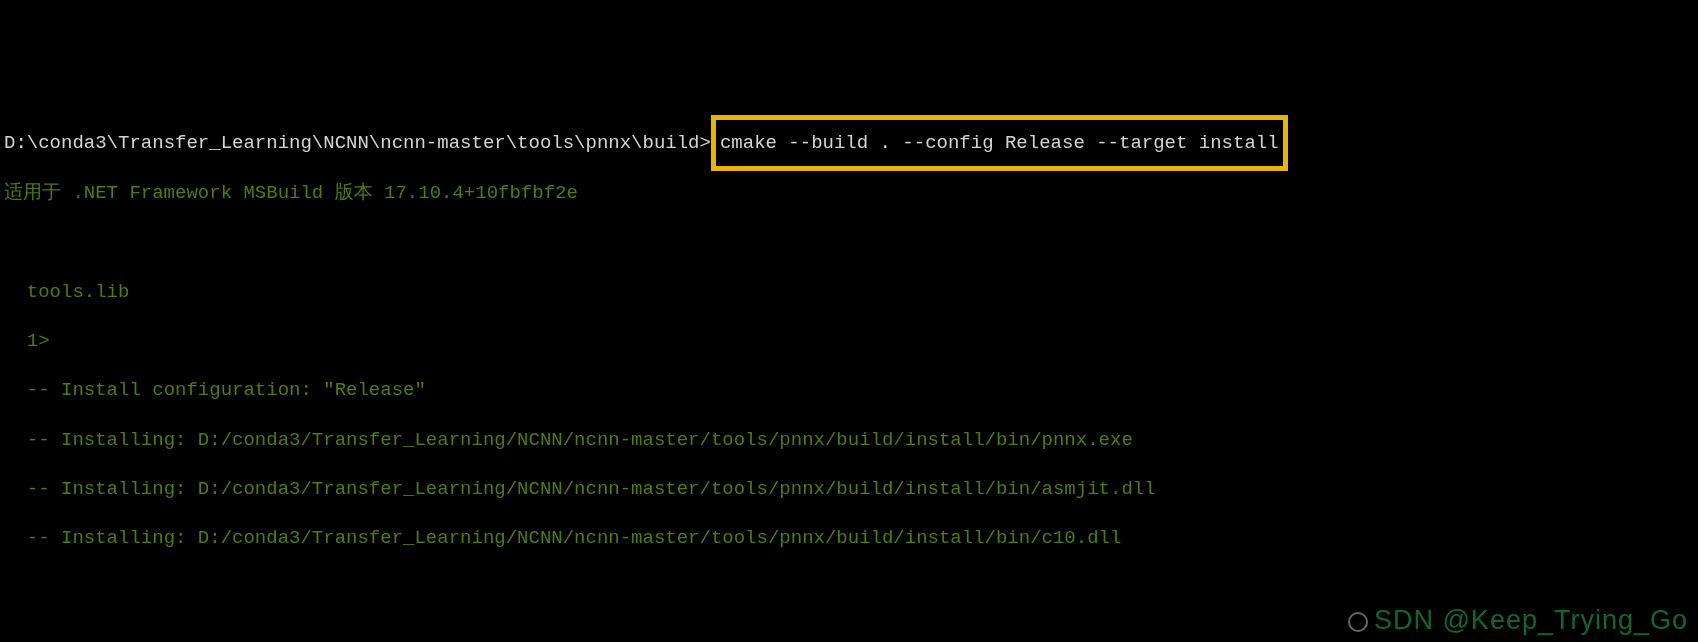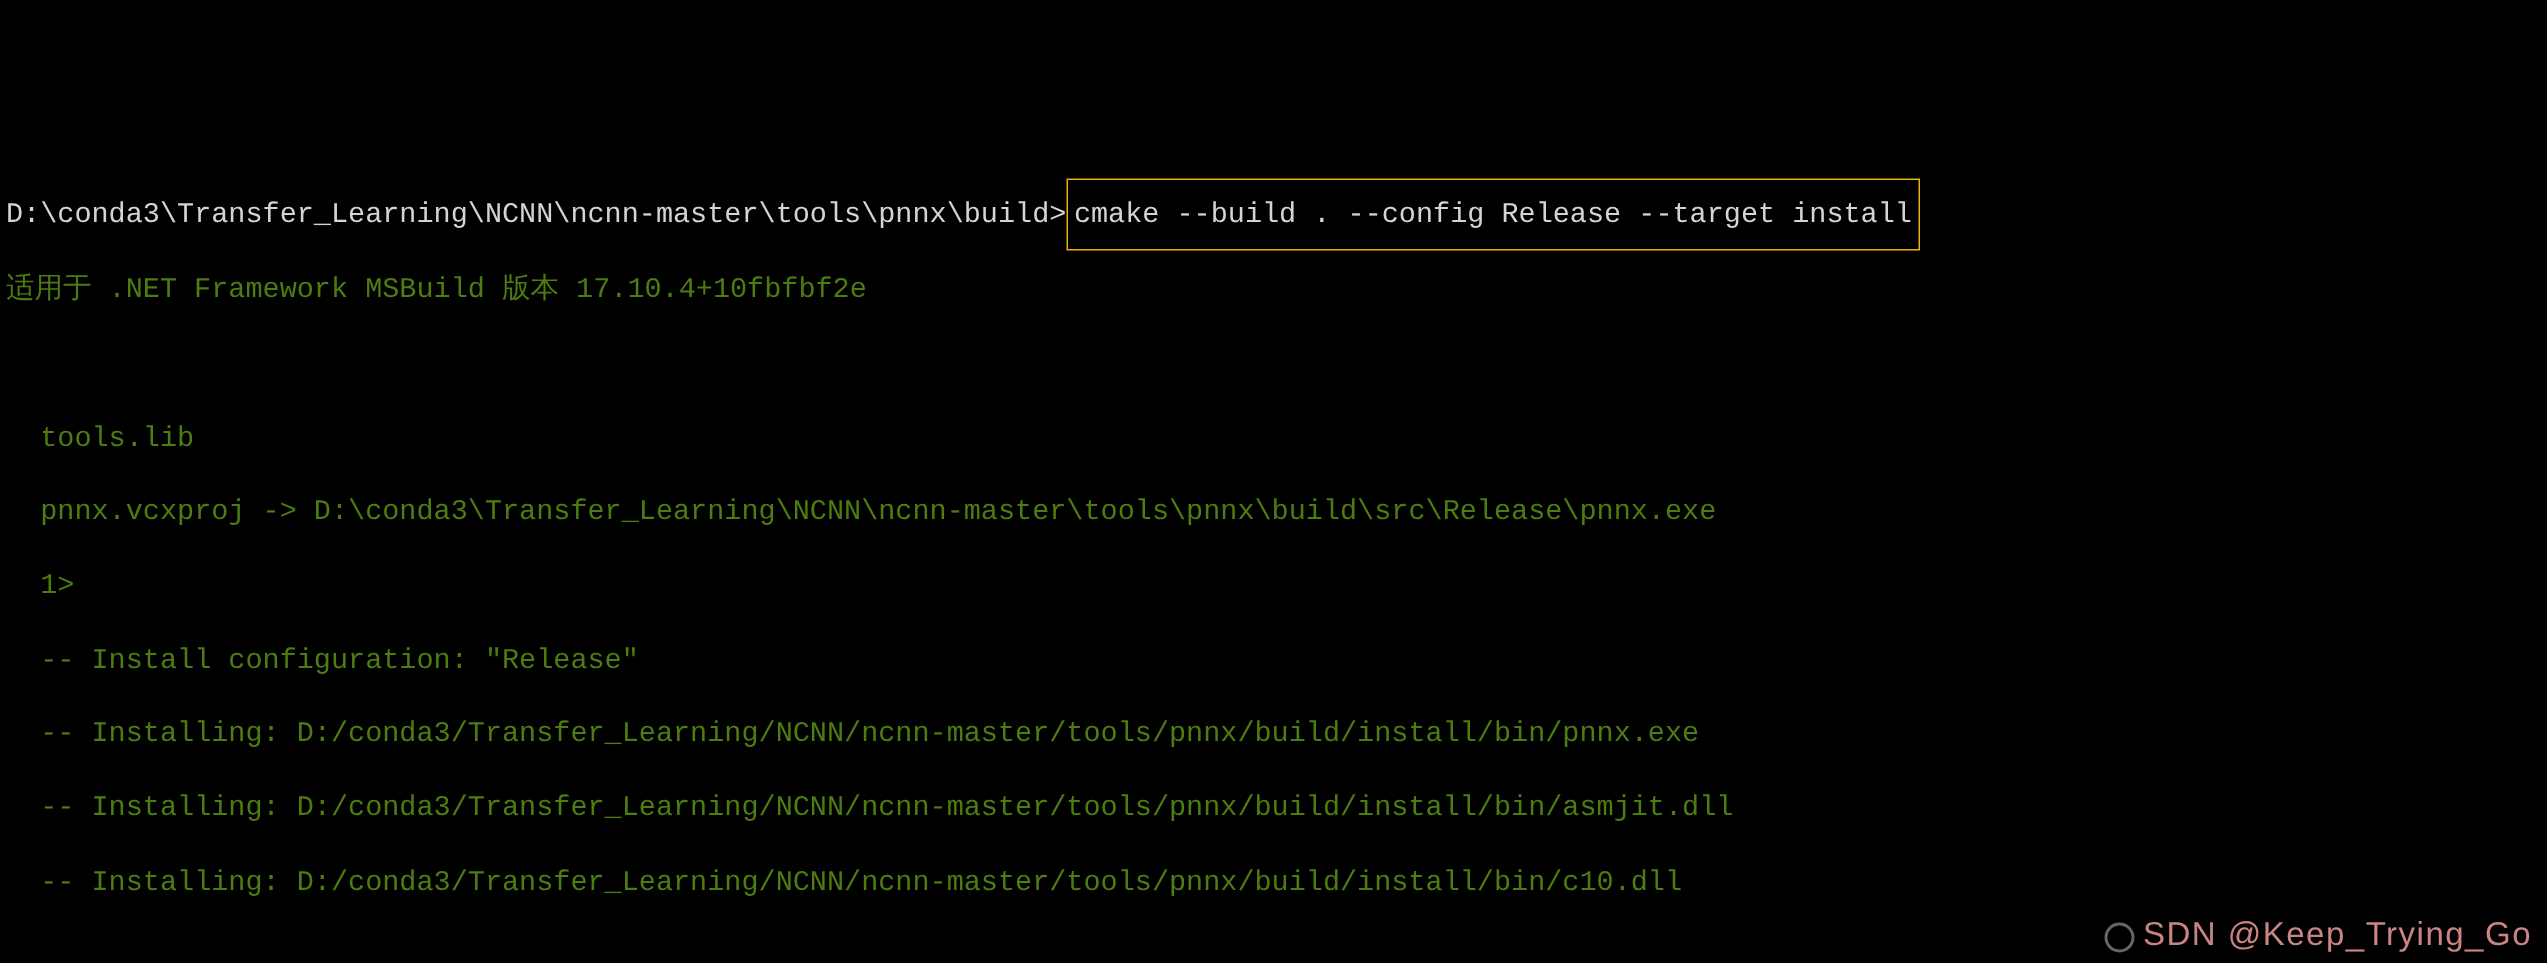--- a/index.html
+++ b/index.html
@@ -17,35 +17,35 @@
       height: 642px;
       overflow: hidden;
       padding: 8px 4px;
       white-space: pre;
       position: relative;
     }
     .prompt-line {
       color: #d4d4d4;
     }
     .command-box {
-      border: 1px solid #eab308;
+      border: 5px solid #eab308;
       padding: 12px 4px;
       display: inline;
       font-family: Liberation Mono, monospace;
     }
     .line {
       color: #4d7c0f;
     }
     .watermark {
       position: absolute;
       bottom: 4px;
       right: 10px;
-      color: #fca5a5;
+      color: #15803d;
       opacity: 0.8;
-      font-size: 22px;
+      font-size: 27px;
       font-family: Arial, sans-serif;
       letter-spacing: 1px;
     }
     .watermark-icon {
       display: inline-block;
       width: 20px;
       height: 20px;
       border: 2.5px solid #808080;
       border-radius: 50%;
       vertical-align: middle;
@@ -56,21 +56,20 @@
 </head>
 <body>
 
 
 
 <div>
 <div class="prompt-line"><span>D:\conda3\Transfer_Learning\NCNN\ncnn-master\tools\pnnx\build&gt;</span><span class="command-box"><span>cmake --build . --config Release --target install</span></span></div>
 <div class="line">适用于 .NET Framework MSBuild 版本 17.10.4+10fbfbf2e</div>
 <div class="line">&nbsp;</div>
 <div class="line">  tools.lib</div>
-<div class="line">  pnnx.vcxproj -&gt; D:\conda3\Transfer_Learning\NCNN\ncnn-master\tools\pnnx\build\src\Release\pnnx.exe</div>
 <div class="line">  1&gt;</div>
 <div class="line">  -- Install configuration: "Release"</div>
 <div class="line">  -- Installing: D:/conda3/Transfer_Learning/NCNN/ncnn-master/tools/pnnx/build/install/bin/pnnx.exe</div>
 <div class="line">  -- Installing: D:/conda3/Transfer_Learning/NCNN/ncnn-master/tools/pnnx/build/install/bin/asmjit.dll</div>
 <div class="line">  -- Installing: D:/conda3/Transfer_Learning/NCNN/ncnn-master/tools/pnnx/build/install/bin/c10.dll</div>
 
 
 
 
 

